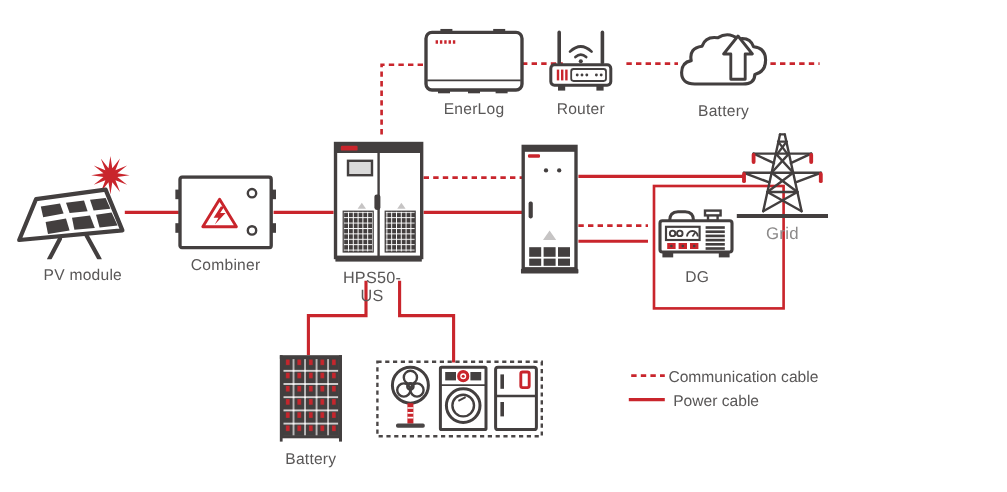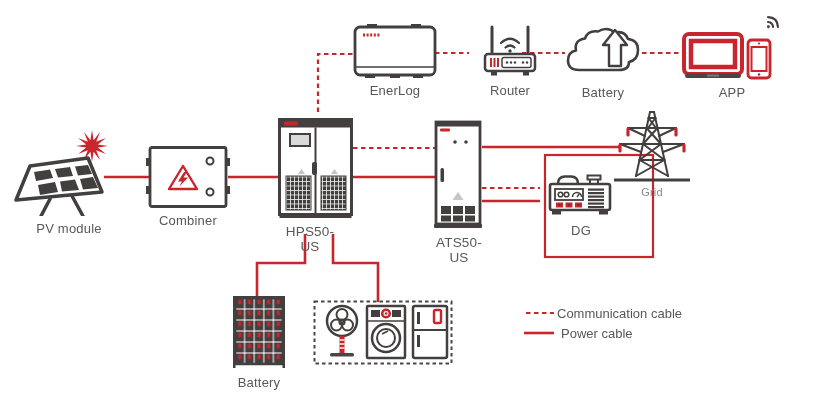--- a/index.html
+++ b/index.html
@@ -5,21 +5,21 @@
   html,body{margin:0;padding:0;background:#fff;}
   #canvas{
     position:relative;width:839px;height:410px;background:#fff;overflow:hidden;
     font-family:"Liberation Sans","DejaVu Sans",sans-serif;
   }
   #wires{position:absolute;left:0;top:0;width:839px;height:410px;}
   .node{position:absolute;text-align:center;}
   .node svg{display:block;margin:0 auto;}
   .lbl{margin-top:5px;font-size:13px;color:#595757;letter-spacing:.2px;}
   .lbl.big{font-size:13.5px;}
-  .lbl.small{font-size:11px;color:#8b8989;margin-top:2px;}
+  .lbl.small{font-size:14px;color:#8b8989;margin-top:2px;}
   .legend-label{position:absolute;font-size:13px;color:#595757;}
   .wire-comm{stroke:#c9252c;stroke-width:2.2;fill:none;stroke-dasharray:4.5 3.5;}
   .wire-power{stroke:#c9252c;stroke-width:2.6;fill:none;}
   .dg-box{stroke:#c9252c;stroke-width:2.2;fill:none;}
   .dk{stroke:#433f3f;fill:none;}
 </style>
 </head>
 <body>
 
 <div id="canvas">
@@ -116,21 +116,20 @@
       <rect x="6.5" y="48" width="3.5" height="14" rx="1.5" fill="#433f3f"></rect>
       <polygon points="24,72 29.5,80 18.5,80" fill="#c6c4c4"></polygon>
       <rect x="7" y="86" width="10" height="8" fill="#433f3f"></rect>
         <rect x="19" y="86" width="10" height="8" fill="#433f3f"></rect>
         <rect x="31" y="86" width="10" height="8" fill="#433f3f"></rect>
       <rect x="7" y="95.5" width="10" height="6" fill="#433f3f"></rect>
         <rect x="19" y="95.5" width="10" height="6" fill="#433f3f"></rect>
         <rect x="31" y="95.5" width="10" height="6" fill="#433f3f"></rect>
       <rect x="0" y="104" width="48" height="4" rx="1" fill="#433f3f"></rect>
     </svg>
-    <div class="lbl big">ATS50-US</div>
   </div>
 
   <div class="node" style="left:546px;top:172px;width:70px">
     <svg width="70" height="46" viewBox="0 0 70 46">
       <path class="dk" stroke-width="2.5" d="M12,12 Q12,4.5 19,4.5 L25,4.5 Q32,4.5 32,12"></path>
       <rect x="44" y="7" width="8" height="5" fill="#fff" stroke="#433f3f" stroke-width="2"></rect>
       <rect x="41.5" y="3.5" width="13" height="4" fill="#fff" stroke="#433f3f" stroke-width="2"></rect>
       <rect x="4" y="12" width="60" height="26" rx="2" fill="#fff" stroke="#433f3f" stroke-width="2.6"></rect>
       <rect x="9" y="17" width="28" height="11" fill="#fff" stroke="#433f3f" stroke-width="1.8"></rect>
       <circle cx="14.5" cy="22.5" r="2.3" class="dk" stroke-width="1.6"></circle>
@@ -198,21 +197,21 @@
       <rect x="12" y="49" width="10" height="5" fill="#433f3f"></rect>
         <rect x="37" y="49" width="10" height="5" fill="#433f3f"></rect>
         <rect x="60" y="49" width="10" height="5" fill="#433f3f"></rect>
       <rect x="2" y="3" width="80" height="48" rx="5" fill="#fff" stroke="#433f3f" stroke-width="2.8"></rect>
       <line x1="3" y1="43" x2="81" y2="43" stroke="#433f3f" stroke-width="1.4"></line>
       <line x1="10" y1="11" x2="28" y2="11" stroke="#c9252c" stroke-width="3" stroke-dasharray="2 1.6"></line>
     </svg>
     <div class="lbl">EnerLog</div>
   </div>
 
-  <div class="node" style="left:482px;top:18px;width:56px">
+  <div class="node" style="left:456px;top:18px;width:56px">
     <svg width="56" height="60" viewBox="0 0 56 60">
       <line class="dk" stroke-width="3" stroke-linecap="round" x1="10" y1="9" x2="10" y2="34"></line>
       <line class="dk" stroke-width="3" stroke-linecap="round" x1="46" y1="9" x2="46" y2="34"></line>
       <g>
         <path class="dk" stroke-width="2.2" stroke-linecap="round" d="M19,25 Q28,16.5 37,25"></path>
         <path class="dk" stroke-width="2.2" stroke-linecap="round" d="M23.5,29.5 Q28,25.5 32.5,29.5"></path>
         <circle cx="28" cy="33" r="1.7" fill="#433f3f"></circle>
       </g>
       <rect x="3" y="36" width="50" height="17" rx="3" fill="#fff" stroke="#433f3f" stroke-width="2.5"></rect>
       <rect x="8" y="40" width="2" height="9" fill="#c9252c"></rect>
@@ -231,42 +230,20 @@
   </div>
 
   <div class="node" style="left:563px;top:24px;width:80px">
     <svg width="80" height="56" viewBox="0 0 80 56">
       <path d="M16,46 Q5,46 5,36.5 Q5,28 13,26.5 Q11,16 22,14.5 Q25,6 35,7.5 Q44,2 52,8.5 Q62,6.5 65,15 Q75,16 75,26 Q75,36 66,38 Q66,46 56,46 Z" fill="#fff" stroke="#433f3f" stroke-width="2.6" stroke-linejoin="round"></path>
       <polygon points="46,42 46,21 40,21 52,6 64,21 58,21 58,42" fill="#fff" stroke="#433f3f" stroke-width="2.4" stroke-linejoin="round"></polygon>
     </svg>
     <div class="lbl">Battery</div>
   </div>
 
-  <div class="node" style="left:682px;top:12px;width:100px">
-    <svg width="100" height="68" viewBox="0 0 100 68">
-      <g>
-        <rect x="2" y="22" width="58" height="40" rx="5" fill="#fff" stroke="#c9252c" stroke-width="4"></rect>
-        <rect x="9" y="29" width="44" height="26" fill="#fff" stroke="#c9252c" stroke-width="4.5"></rect>
-        <rect x="3" y="61.5" width="56" height="4.5" rx="2.2" fill="#4a4646"></rect>
-        <rect x="25" y="62.5" width="12" height="2.2" fill="#7a7575"></rect>
-      </g>
-      <g>
-        <rect x="66" y="28" width="22" height="38" rx="3.5" fill="#fff" stroke="#c9252c" stroke-width="2.8"></rect>
-        <rect x="69.5" y="35" width="15" height="24" fill="#fff" stroke="#c9252c" stroke-width="2"></rect>
-        <circle cx="77" cy="31.5" r="1.1" fill="#c9252c"></circle>
-        <circle cx="77" cy="62.5" r="1.3" fill="#c9252c"></circle>
-      </g>
-      <g transform="rotate(45,91,10)">
-        <path class="dk" stroke="#4a4646" stroke-width="2.2" stroke-linecap="round" d="M84,10 Q91,3.5 98,10"></path>
-        <path class="dk" stroke="#4a4646" stroke-width="2.2" stroke-linecap="round" d="M87.5,13.5 Q91,10.5 94.5,13.5"></path>
-        <circle cx="91" cy="16.5" r="1.5" fill="#4a4646"></circle>
-      </g>
-    </svg>
-    <div class="lbl">APP</div>
-  </div>
 
   <div class="node" style="left:231px;top:294px;width:56px">
     <svg width="52" height="76" viewBox="0 0 52 76">
       <defs>
         <pattern id="battcell" x="2" y="4" width="9.6" height="11" patternUnits="userSpaceOnUse">
           <rect x="0.5" y="0.6" width="8.6" height="9.9" rx="0.5" fill="#433f3f"></rect>
           <rect x="3.3" y="1.6" width="3" height="4.6" fill="#c9252c"></rect>
         </pattern>
       </defs>
       <rect x="2" y="4" width="48" height="66" fill="#fff"></rect>

